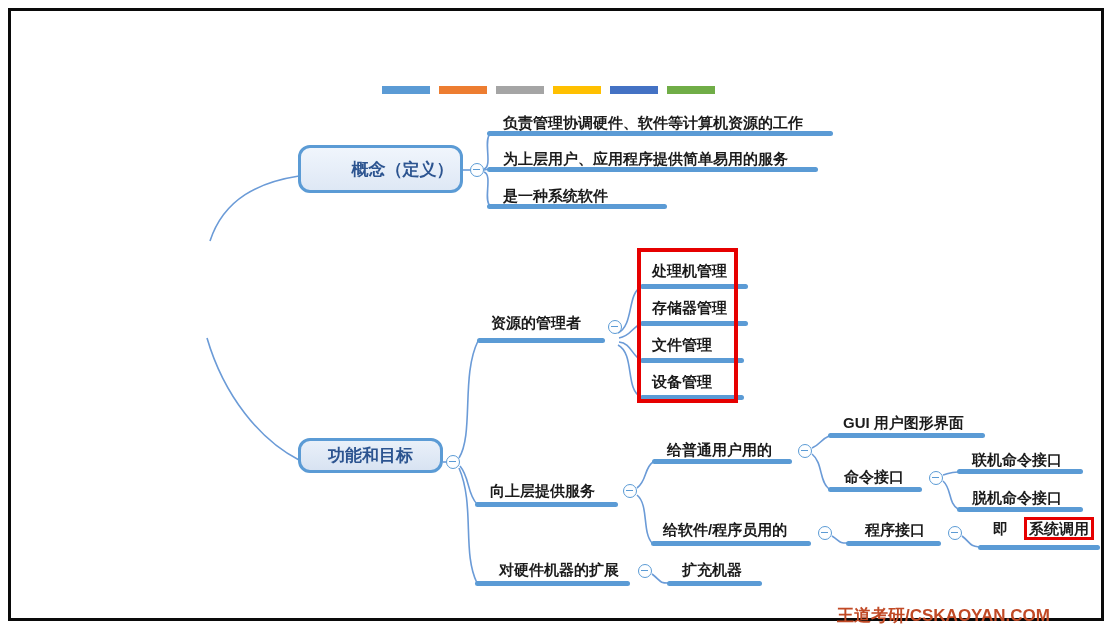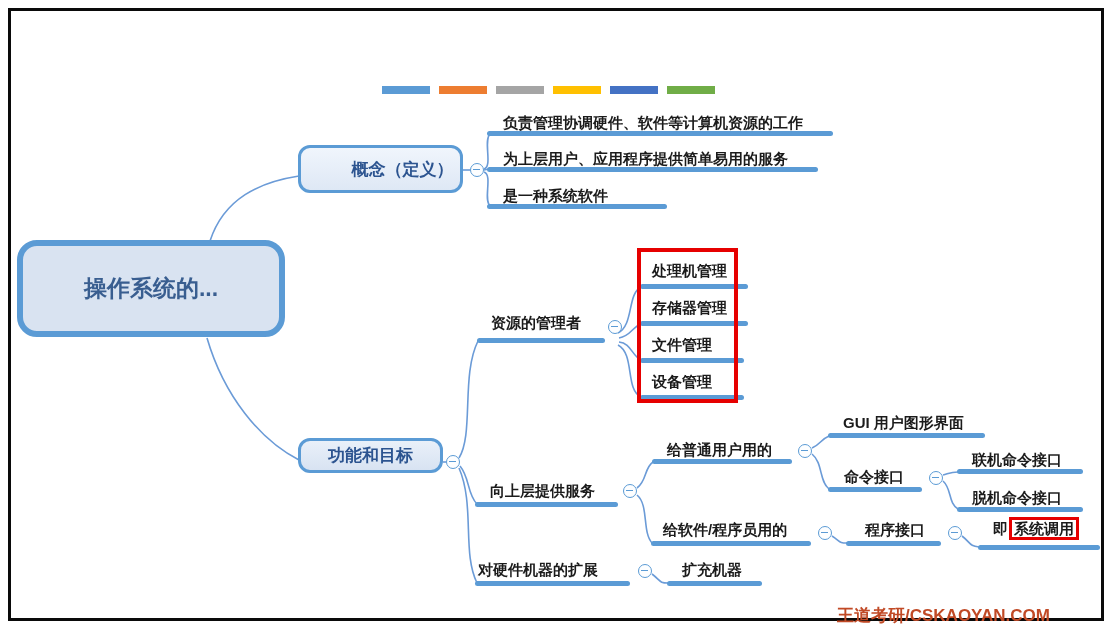--- a/index.html
+++ b/index.html
@@ -36,21 +36,21 @@
   #n-m4{left:652px;top:373px}
   #n-services{left:490px;top:482px}
   #n-ordinary{left:667px;top:441px}
   #n-gui{left:843px;top:414px}
   #n-cmd{left:844px;top:468px}
   #n-online{left:972px;top:451px}
   #n-offline{left:972px;top:489px}
   #n-programmers{left:663px;top:521px}
   #n-proginterface{left:865px;top:521px}
   #n-syscall{left:993px;top:517px}
-  #n-hardware{left:478px;top:561px}
+  #n-hardware{left:499px;top:561px}
   #n-expand{left:682px;top:561px}
   
   .ul{position:absolute;height:5px;background:#5B9BD5;border-radius:2.5px;}
   #u-def1{left:487px;top:131px;width:346px}
   #u-def2{left:487px;top:167px;width:331px}
   #u-def3{left:487px;top:204px;width:180px}
   #u-resource{left:477px;top:338px;width:128px}
   #u-m1{left:640px;top:284px;width:108px}
   #u-m2{left:640px;top:321px;width:108px}
   #u-m3{left:640px;top:358px;width:104px}
@@ -75,21 +75,21 @@
   #t-resource{left:608px;top:320px}
   #t-services{left:623px;top:484px}
   #t-ordinary{left:798px;top:444px}
   #t-cmd{left:929px;top:471px}
   #t-programmers{left:818px;top:526px}
   #t-proginterface{left:948px;top:526px}
   #t-hardware{left:638px;top:564px}
   
   .hl-box{position:absolute;border:4px solid #E60000;box-sizing:border-box;}
   #hl-managers{left:637px;top:248px;width:101px;height:155px;}
-  .syscall-hl{display:inline-block;border:3px solid #E60000;padding:0 2px;margin-left:1px;}
+  .syscall-hl{display:inline-block;border:3px solid #E60000;padding:0 2px;margin-left:16px;}
   
   .footer{position:absolute;left:837px;top:596px;font-size:17px;font-weight:bold;color:#C14A26;white-space:nowrap;margin-top:8px;}
 </style>
 </head>
 <body>
 
 <div class="canvas">
   <div class="frame"></div>
 
   <div class="bars" id="title-bars">
@@ -120,21 +120,20 @@
     <path d="M 637 495 C 649 505, 642 532, 652 543"></path>
     <path d="M 812 448 C 821 444, 820 440, 829 436"></path>
     <path d="M 812 454 C 823 463, 819 481, 829 489"></path>
     <path d="M 943 475 C 950 473, 951 472, 958 472"></path>
     <path d="M 943 481 C 952 489, 948 503, 958 509"></path>
     <path d="M 832 536 C 841 542, 839 543, 847 543"></path>
     <path d="M 962 536 C 971 543, 969 546, 979 547"></path>
     <path d="M 652 574 C 661 581, 659 583, 668 583"></path>
   </svg>
 
-  <div class="bnode" id="root-node">操作系统的...</div>
   <div class="bnode" id="concept-node">概念（定义）</div>
   <div class="bnode" id="functions-node">功能和目标</div>
 
   <div class="ul" id="u-def1"></div>
   <div class="ul" id="u-def2"></div>
   <div class="ul" id="u-def3"></div>
   <div class="ul" id="u-resource"></div>
   <div class="ul" id="u-m1"></div>
   <div class="ul" id="u-m2"></div>
   <div class="ul" id="u-m3"></div>

